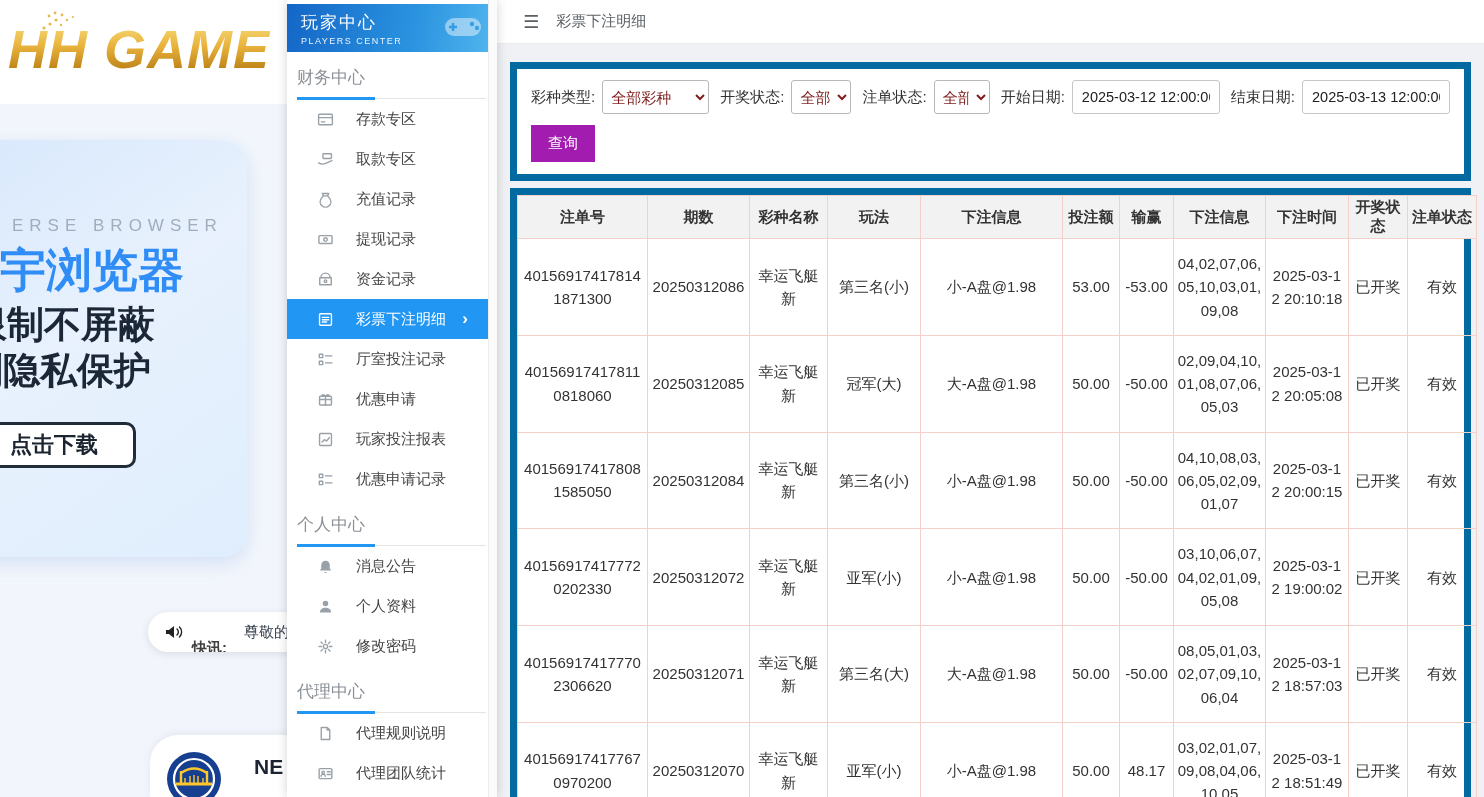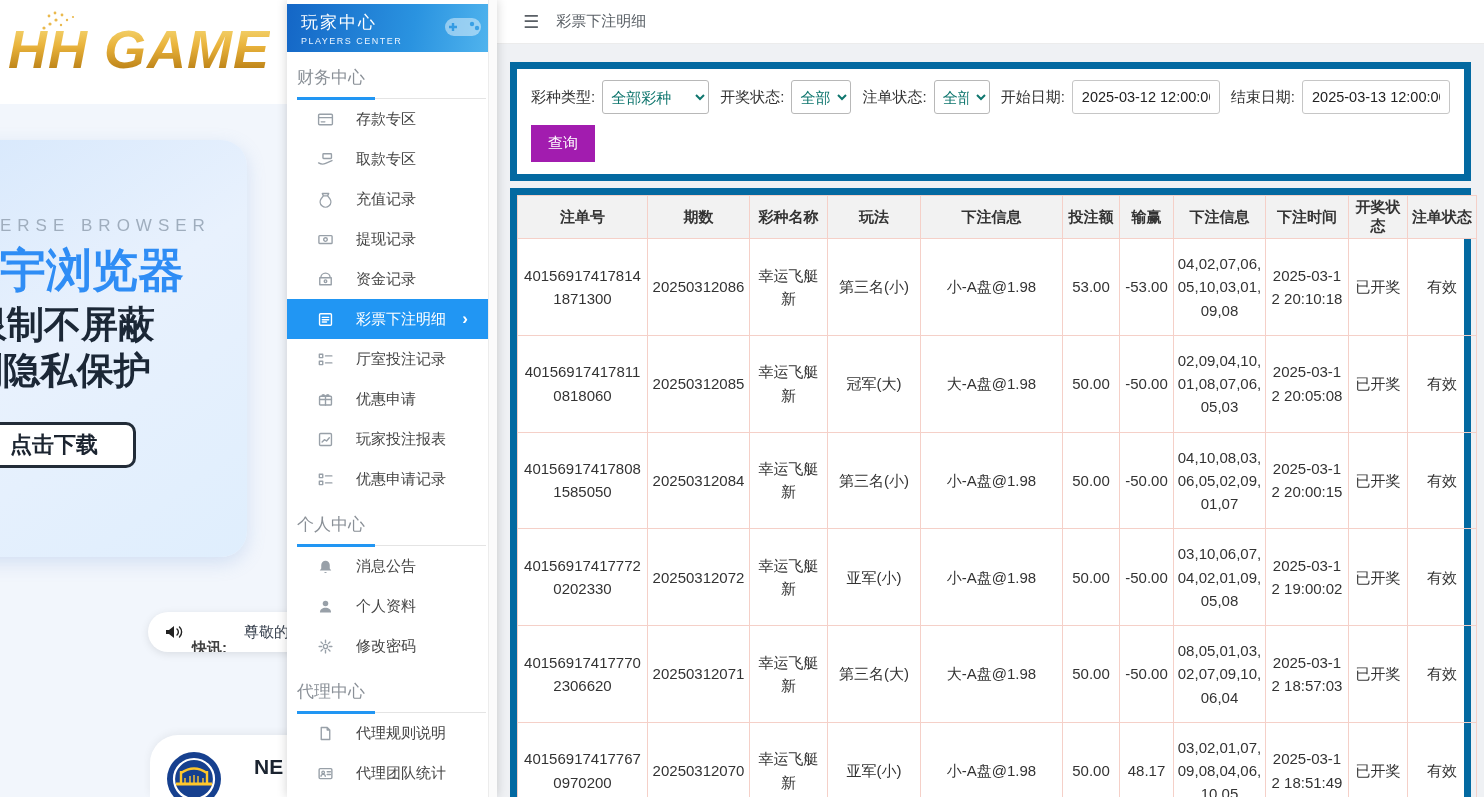--- a/index.html
+++ b/index.html
@@ -7,21 +7,21 @@
   body { font-family:"Liberation Sans","DejaVu Sans",sans-serif; position:relative; background:#fff; color:#333; }
 
   
   .left-underlay { position:absolute; left:0; top:0; width:497px; height:797px; background:#f2f6fc; overflow:hidden; }
   .site-header { position:absolute; left:0; top:0; width:100%; height:104px; background:#fff; }
   .logo-text { position:absolute; left:8px; top:18px; font-size:54px; font-style:italic; font-weight:900; letter-spacing:1px;
     background:linear-gradient(180deg,#f7dd7d 5%,#e9b33c 45%,#a96d07 100%); -webkit-background-clip:text; background-clip:text; color:transparent; white-space:nowrap; }
   .logo-dots { position:absolute; left:40px; top:8px; width:46px; height:26px; opacity:.9; }
   .banner-card { position:absolute; left:-55px; top:140px; width:302px; height:417px; border-radius:26px;
     background:linear-gradient(145deg,#d7e8fc 0%,#e8f1fd 45%,#dfeefd 100%); box-shadow:0 6px 18px rgba(120,160,220,.25); }
-  .banner-kicker { position:absolute; left:0; top:216px; font-size:17px; letter-spacing:6px; color:#9fadbd; white-space:nowrap; }
+  .banner-kicker { position:absolute; left:12px; top:216px; font-size:17px; letter-spacing:6px; color:#9fadbd; white-space:nowrap; }
   .banner-title { position:absolute; left:0px; top:240px; font-size:46px; font-weight:800; color:#2f8df5; white-space:nowrap; }
   .banner-line1 { position:absolute; left:-30px; top:300px; font-size:37px; font-weight:800; color:#1b2736; white-space:nowrap; }
   .banner-line2 { position:absolute; left:-34px; top:346px; font-size:37px; font-weight:800; color:#1b2736; white-space:nowrap; }
   .banner-download { position:absolute; left:-28px; top:422px; width:164px; height:46px; background:#fff; border:3px solid #222c38;
     border-radius:10px; font-size:22px; font-weight:700; color:#1b2430; display:flex; align-items:center; justify-content:center; cursor:pointer; }
   .marquee-pill { position:absolute; left:148px; top:612px; width:300px; height:40px; background:#fff; border-radius:20px;
     box-shadow:0 2px 8px rgba(0,0,0,.10); display:flex; align-items:center; gap:9px; padding-left:17px; overflow:hidden; white-space:nowrap; }
   .marquee-label { font-weight:800; color:#404040; font-size:15px;margin-top:32px; }
   .marquee-text { color:#3a4350; font-size:15px; padding-left:8px; }
   .news-card { position:absolute; left:150px; top:735px; width:330px; height:62px; background:#fff; border-radius:28px 28px 0 0;
@@ -48,21 +48,21 @@
 
   
   .main { position:absolute; left:497px; top:0; width:987px; height:797px; background:#eff1f4; }
   .topbar { height:44px; background:#fff; border-bottom:1px solid #ececec; display:flex; align-items:center; padding-left:26px; gap:17px; }
   .hamburger { font-size:18px; color:#5a6066; cursor:pointer; }
   .topbar-title { font-size:15px; color:#5a6066; }
   .card { background:#fff; border:7px solid #0369a1; margin:0 13px; }
   .filter-card { margin-top:18px; padding:11px 14px 12px 14px; }
   .filter-row { display:flex; align-items:center; flex-wrap:nowrap; gap:7px; white-space:nowrap; }
   .f-label { font-size:15px; color:#333; }
-  select.f-select { height:34px; border:1px solid #b8b8b8; border-radius:3px; background:#fff; font-size:15px; color:#0f766e; padding:0 4px; font-family:inherit; }
+  select.f-select { height:34px; border:1px solid #b8b8b8; border-radius:3px; background:#fff; font-size:15px; color:#7f1d1d; padding:0 4px; font-family:inherit; }
   .sel-type { width:172px; } .sel-draw { width:74px; } .sel-order { width:56px; }
   input.f-date { height:34px; width:148px; border:1px solid #c6c6c6; border-radius:3px; font-size:14.5px; color:#222; padding:0 9px; font-family:inherit; }
   .search-btn { margin-top:11px; background:#a21caf; color:#fff; border:none; border-radius:0; font-size:15px; padding:9px 17px; cursor:pointer; font-family:inherit; }
 
   .table-card { margin-top:7px; }
   table.bet-table { width:100%; border-collapse:collapse; table-layout:fixed; font-size:15px; color:#333; text-align:center; }
   .bet-table th { background:#f2f2f2; font-weight:700; height:40px; border:1px solid #f5d0c8; padding:2px; }
   .bet-table td { border:1px solid #f5d0c8; padding:13px 3px; line-height:1.55; word-break:break-all; }
   .bet-table tr.data-row td { height:76px; }
 </style>

